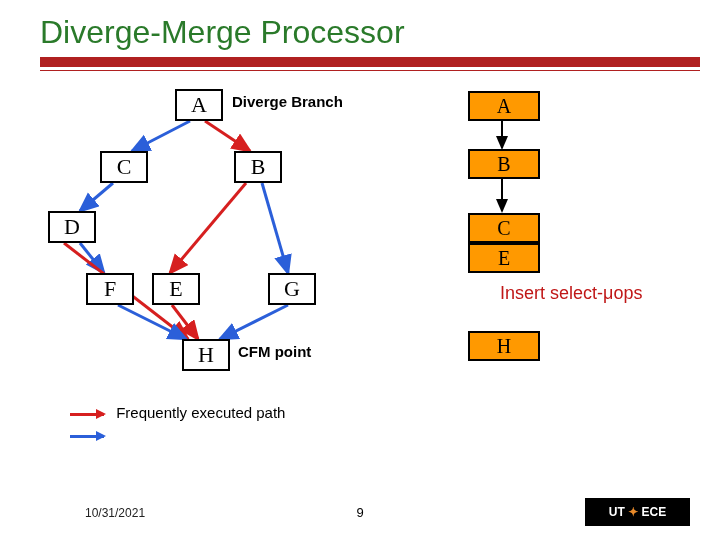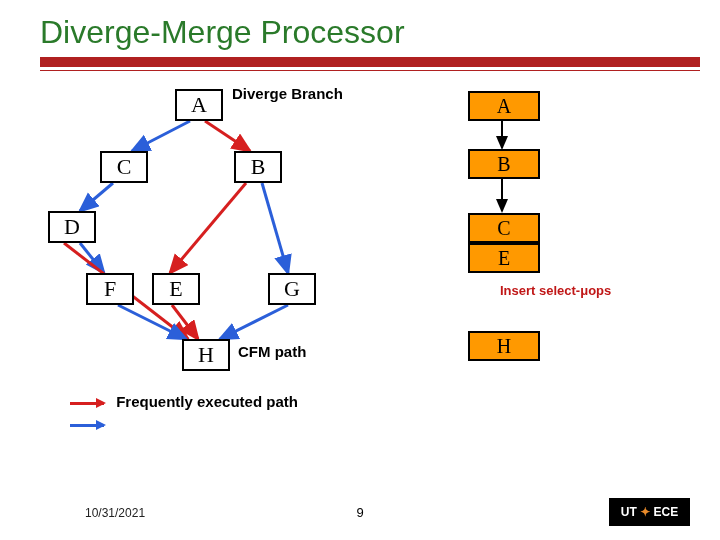--- a/index.html
+++ b/index.html
@@ -56,28 +56,29 @@
     width: 68px;
   }
   .label {
     position: absolute;
     font-size: 15px;
     font-weight: bold;
     color: #000;
   }
   .anno {
     position: absolute;
-    font-size: 13px;
+    font-size: 18px;
     color: #c01717;
-    font-weight: bold;
+    font-weight: normal;
   }
   .legend-row {
     position: absolute;
     font-size: 15px;
-    font-weight: bold;
+    font-weight: normal;
+    margin-top: 11px;
   }
   .leg-arrow {
     display: inline-block;
     width: 34px;
     height: 3px;
     vertical-align: middle;
     margin-right: 8px;
     position: relative;
   }
   .leg-arrow::after {
@@ -103,21 +104,21 @@
     position: absolute;
     left: 50%;
     transform: translateX(-50%);
     bottom: 20px;
     font-size: 13px;
   }
   .footer-logo {
     position: absolute;
     right: 30px;
     bottom: 14px;
-    width: 81px;
+    width: 105px;
     height: 28px;
     background: #000;
     color: #fff;
     font-size: 12px;
     font-weight: bold;
     text-align: center;
     line-height: 28px;
     margin-top: 28px;
   }
   .footer-logo .orange {
@@ -161,33 +162,33 @@
     <line x1="262" y1="112" x2="288" y2="202" stroke="#2b5fd9" stroke-width="3" marker-end="url(#ab)"></line>
     <line x1="118" y1="234" x2="186" y2="268" stroke="#2b5fd9" stroke-width="3" marker-end="url(#ab)"></line>
     <line x1="172" y1="234" x2="198" y2="268" stroke="#d61f1f" stroke-width="3" marker-end="url(#ar)"></line>
     <line x1="288" y1="234" x2="220" y2="268" stroke="#2b5fd9" stroke-width="3" marker-end="url(#ab)"></line>
 
     <line x1="502" y1="50" x2="502" y2="77" stroke="#000" stroke-width="2" marker-end="url(#ak)"></line>
     <line x1="502" y1="108" x2="502" y2="140" stroke="#000" stroke-width="2" marker-end="url(#ak)"></line>
   </svg>
 
   <div class="node wnode" style="left:175px;top:18px">A</div>
-  <div class="label" style="left:232px;top:14px">Diverge Branch</div>
+  <div class="label" style="left:232px;top:22px">Diverge Branch</div>
 
   <div class="node wnode" style="left:100px;top:80px">C</div>
   <div class="node wnode" style="left:234px;top:80px">B</div>
 
   <div class="node wnode" style="left:48px;top:140px">D</div>
 
   <div class="node wnode" style="left:86px;top:202px">F</div>
   <div class="node wnode" style="left:152px;top:202px">E</div>
   <div class="node wnode" style="left:268px;top:202px">G</div>
 
   <div class="node wnode" style="left:182px;top:268px">H</div>
-  <div class="label" style="left:238px;top:272px">CFM path</div>
+  <div class="label" style="left:238px;top:272px">CFM point</div>
 
   <div class="bar" style="left:468px;top:20px">A</div>
   <div class="bar" style="left:468px;top:78px">B</div>
   <div class="bar" style="left:468px;top:142px">C</div>
   <div class="bar" style="left:468px;top:172px">E</div>
   <div class="anno" style="left:500px;top:212px">Insert select-μops</div>
   <div class="bar" style="left:468px;top:260px">H</div>
 
   <div class="legend-row" style="left:70px;top:322px">
     <span class="leg-arrow red"></span>

